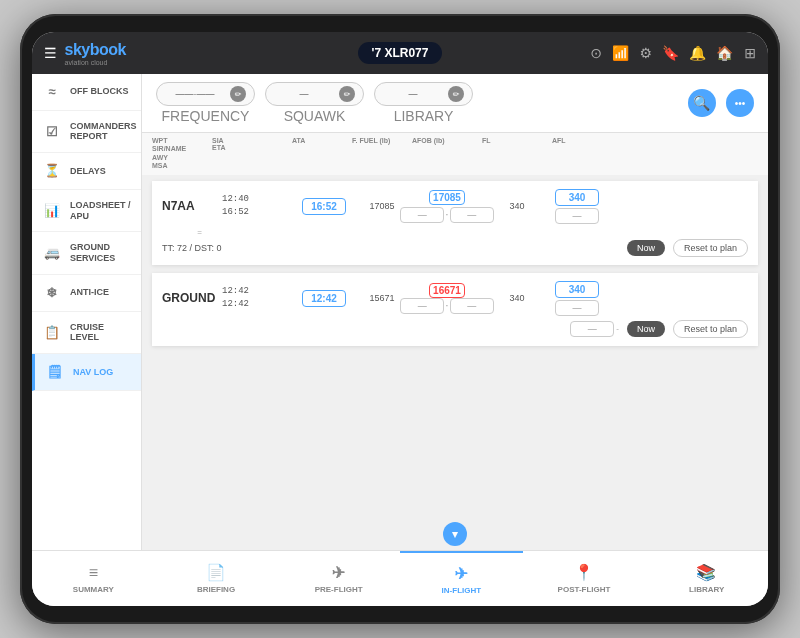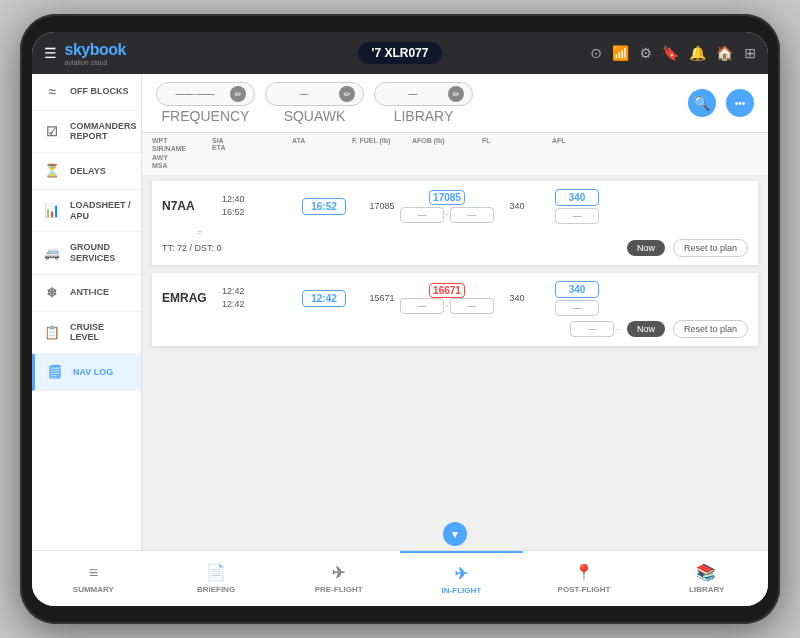--- a/index.html
+++ b/index.html
@@ -279,20 +279,21 @@
     .waypoint-name {
       font-size: 12px;
       font-weight: bold;
       color: #333;
     }
 
     .time-block {
       font-size: 9px;
       color: #555;
       line-height: 1.4;
+      font-family: Liberation Mono, monospace;
     }
 
     .input-box {
       border: 1.5px solid #4da6ff;
       border-radius: 4px;
       padding: 2px 4px;
       font-size: 10px;
       color: #4da6ff;
       font-weight: bold;
       text-align: center;
@@ -559,21 +560,21 @@
             </div>
             <div class="nav-card-footer">
               <span class="tt-dst">TT: 72 / DST: 0</span>
               <button class="now-btn">Now</button>
               <button class="reset-btn">Reset to plan</button>
             </div>
           </div>
 
           <div class="nav-card">
             <div class="nav-card-header">
-              <div class="waypoint-name">EMRAG</div>
+              <div class="waypoint-name">GROUND</div>
               <div class="time-block">
                 <span>12:42</span><br>
                 <span>12:42</span>
               </div>
               <div style="display:flex;align-items:center;gap:2px">
                 <input class="input-box" type="text" value="12:42" style="">
               </div>
               <div style="font-size:9px;color:#555;text-align:center">
                 <span>15671</span>
               </div>

